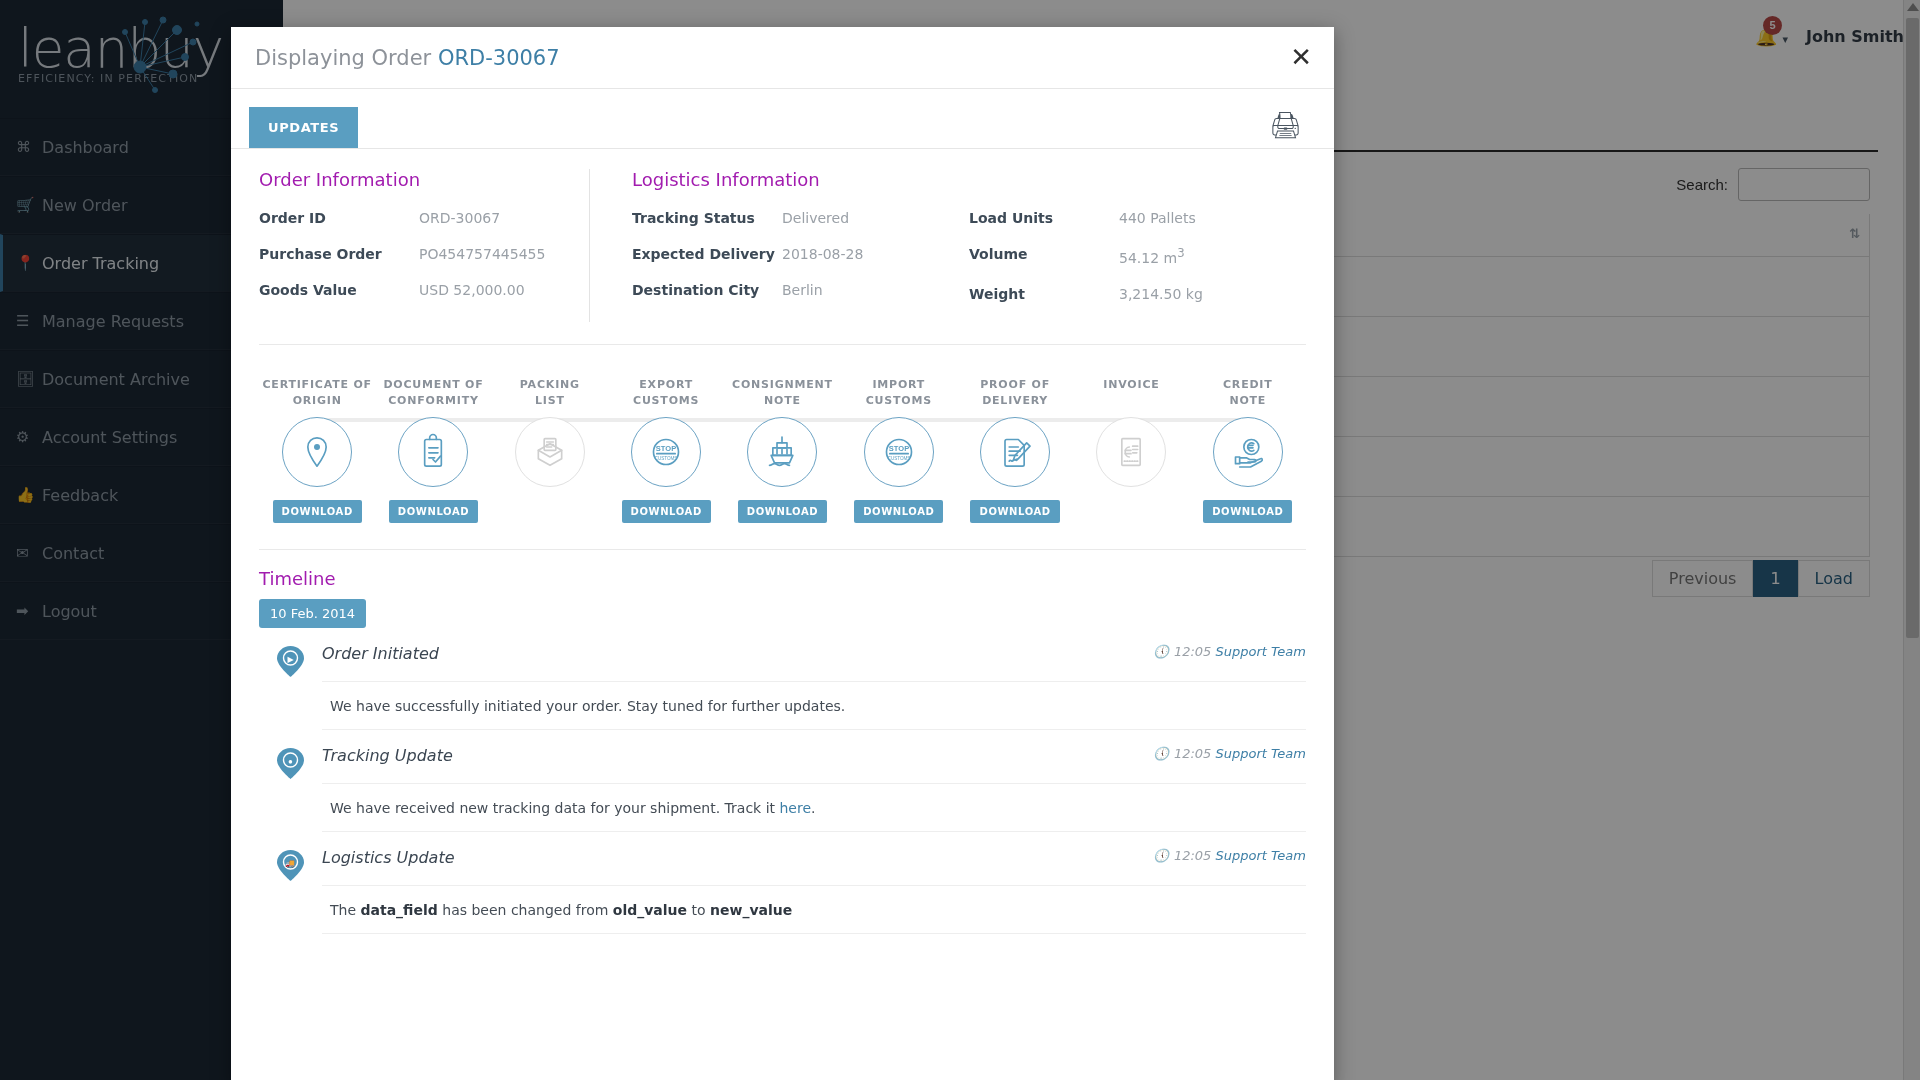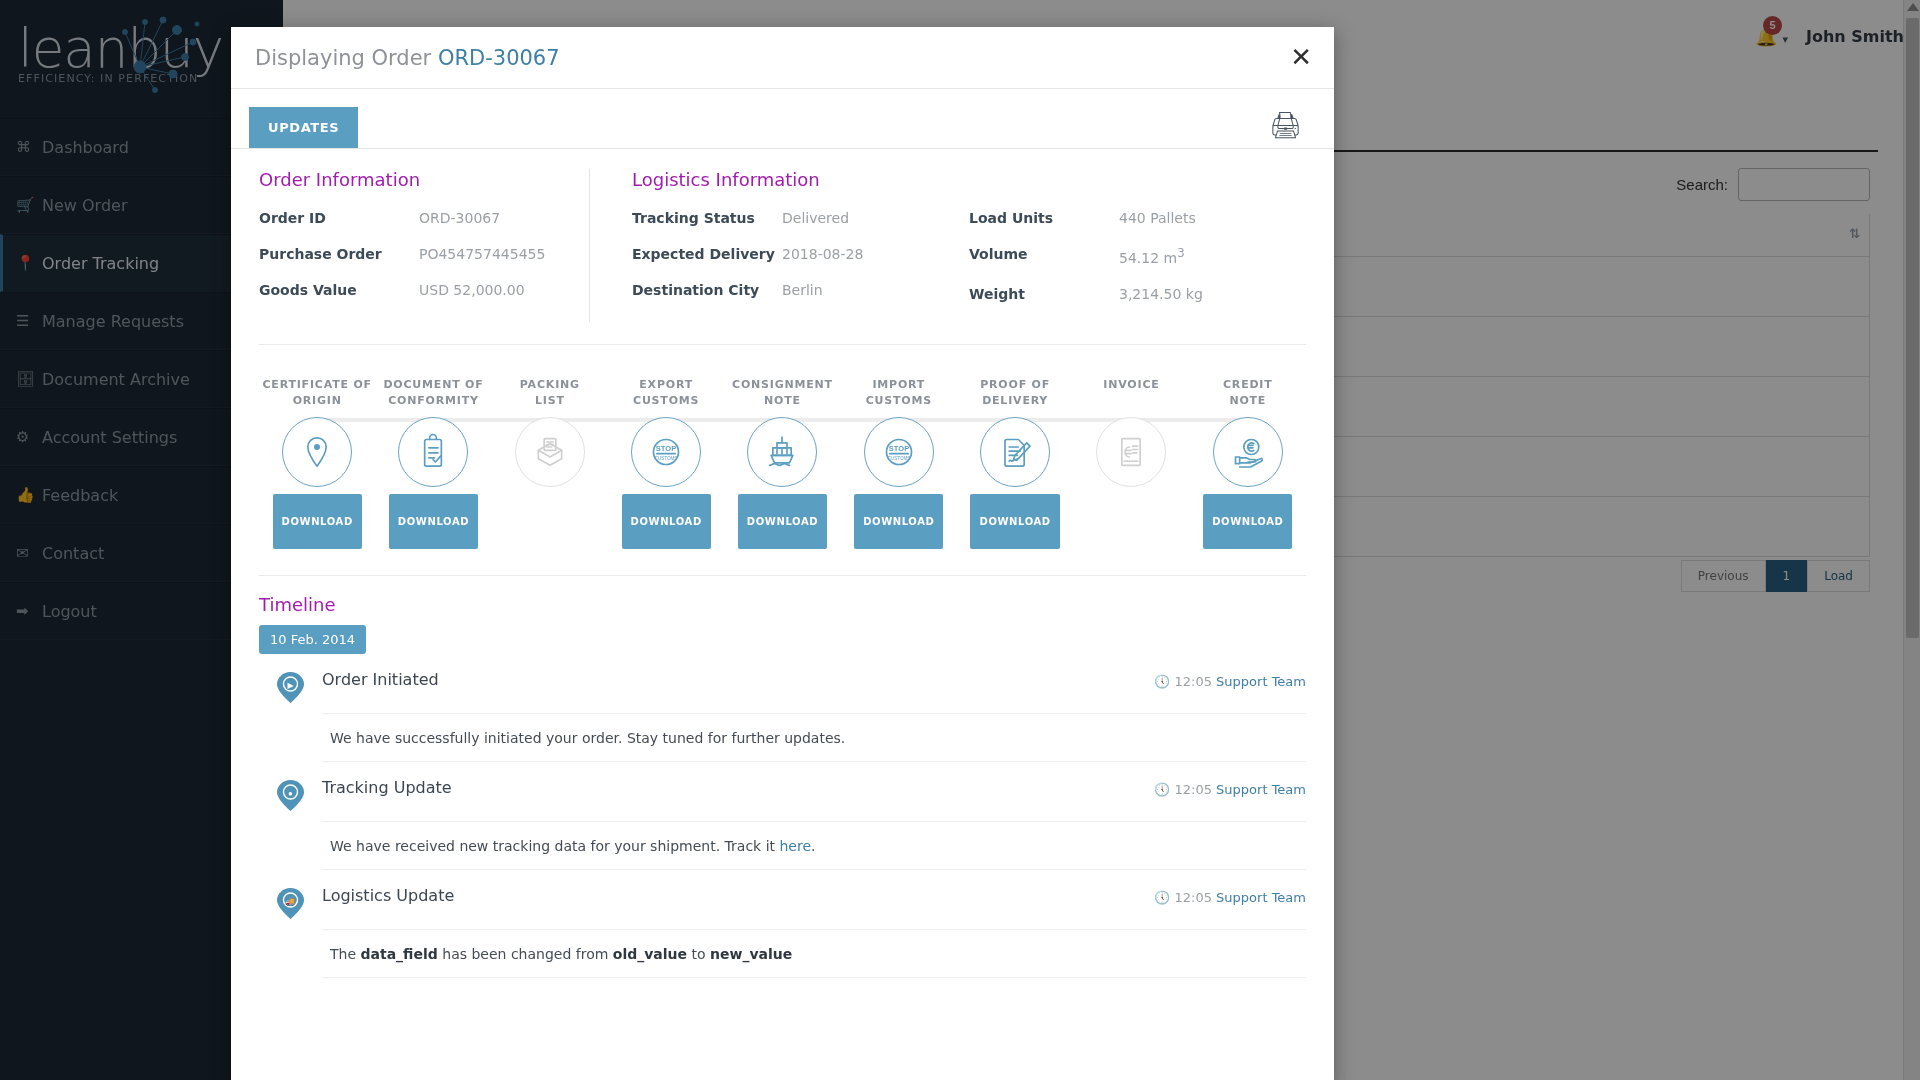--- a/index.html
+++ b/index.html
@@ -126,21 +126,21 @@
   .act-row { display: flex; gap: 9px; }
   .btn-act {
     background: #2b6283; color: #fff; border: none; border-radius: 3px;
     height: 20px; display: flex; align-items: center; justify-content: center;
     font-size: 11px; cursor: pointer;
   }
   .btn-wide { width: 75px; }
   .btn-sm { width: 38px; }
   .pager { position: absolute; right: 50px; top: 492px; display: flex; }
   .pg {
-    border: 1px solid #ddd; padding: 8px 16px; font-size: 12px;
+    border: 1px solid #ddd; padding: 8px 16px; font-size: 16px;
     color: #2b6283; background: #fff; cursor: pointer;
     font-family: "DejaVu Sans", sans-serif;
   }
   .pg.cur { background: #2b6283; color: #fff; border-color: #2b6283; }
   .pg.muted { color: #777; }
 
   .scrollbar-track {
     position: absolute; right: 0; top: 0; width: 17px; height: 1080px;
     background: #f1f1f1; border-left: 1px solid #dcdcdc; z-index: 6;
   }
@@ -235,46 +235,46 @@
     display: flex; align-items: center; justify-content: center;
     background: #fff; position: relative; z-index: 2;
   }
   .node-circle.off { border-color: #e1e1e1; }
   .chain-line {
     position: absolute; top: 41px; height: 4px; background: #ececec;
     left: 50%; width: 100%; z-index: 1;
   }
   .chain-node:last-child .chain-line { display: none; }
   .dl-btn {
-    display: inline-block; margin-top: 7px;
+    display: inline-block; margin-top: 13px;
     background: #5a9ec1; color: #fff;
     font-size: 10px; font-weight: bold; letter-spacing: 0.6px;
-    padding: 22px 9px; border: none; border-radius: 2px; cursor: pointer;
+    padding: 6px 9px; border: none; border-radius: 2px; cursor: pointer;
     font-family: "DejaVu Sans", sans-serif;
   }
   .dl-spacer { display: inline-block; height: 23px; margin-top: 9px; }
 
   
   .tl-wrap { padding: 18px 28px 0 28px; }
   .date-chip {
     display: inline-block; background: #5a9ec1; color: #fff;
     font-size: 13px; padding: 7px 11px; border-radius: 3px; margin-top: 10px;
     font-family: "DejaVu Sans", sans-serif;
   }
   .tl-item { display: flex; margin-top: 16px; }
   .tl-ico {
     width: 27px; height: 31px; flex: 0 0 27px;
     margin-left: 18px; margin-right: 18px; margin-top: 2px;
     display: flex; align-items: center; justify-content: center;
     color: #fff; font-size: 13px;
   }
   .tl-body { flex: 1; border: 0; }
   .tl-head {
-    display: flex; justify-content: space-between; align-items: flex-end;
-    border-bottom: 1px solid #eeeeee; padding-bottom: 24px;
+    display: flex; justify-content: space-between; align-items: flex-start;
+    border-bottom: 1px solid #eeeeee; padding-bottom: 18px; font-style: italic;
   }
   .tl-title { font-size: 16px; color: #3b4652; font-family: "DejaVu Sans", sans-serif; }
   .tl-meta { font-size: 13px; color: #9aa0a7; font-family: "DejaVu Sans", sans-serif; }
   .tl-meta .who { color: #3e7fa6; }
   .tl-text {
     font-size: 14px; color: #444c55; padding: 16px 0 15px 8px;
     border-bottom: 1px solid #eeeeee;
     font-family: "DejaVu Sans", sans-serif;
   }
   .tl-text a { color: #3e7fa6; text-decoration: none; }

